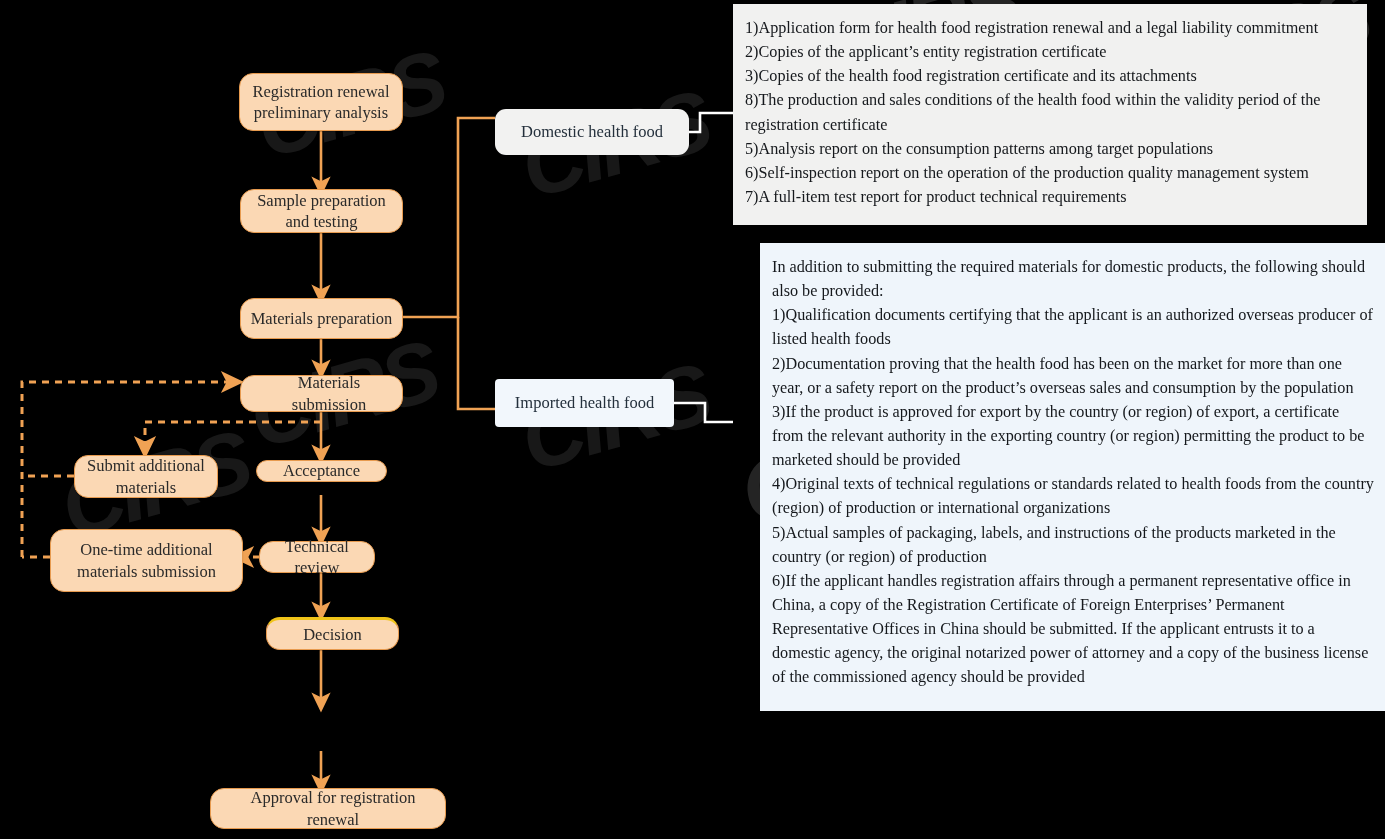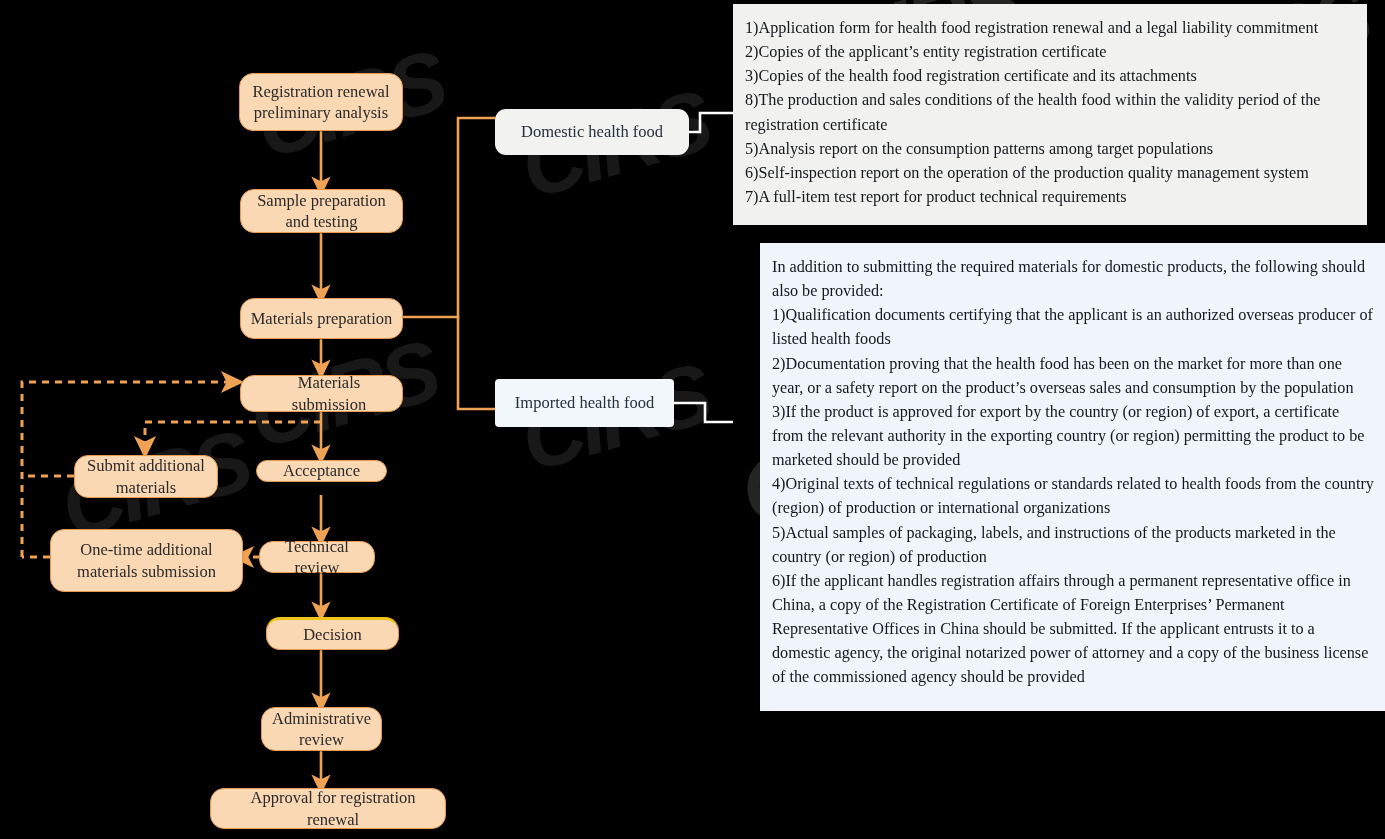--- a/index.html
+++ b/index.html
@@ -151,23 +151,20 @@
   </div>
 
   <div class="node" style="left:259px;top:541px;width:116px;height:32px;">
     <span>Technical review</span>
   </div>
 
   <div class="node decision" style="left:255px;top:617px;width:133px;height:33px;margin-left:11px;">
     <span>Decision</span>
   </div>
 
-  <div class="node" style="left:261px;top:707px;width:121px;height:44px;">
-    <span>Administrative review</span>
-  </div>
 
   <div class="node" style="left:210px;top:788px;width:236px;height:41px;padding-left:16px;">
     <span>Approval for registration renewal</span>
   </div>
 
   <div class="node" style="left:74px;top:455px;width:144px;height:43px;">
     <span>Submit additional materials</span>
   </div>
 
   <div class="node" style="left:50px;top:529px;width:193px;height:63px;justify-content:center;">

